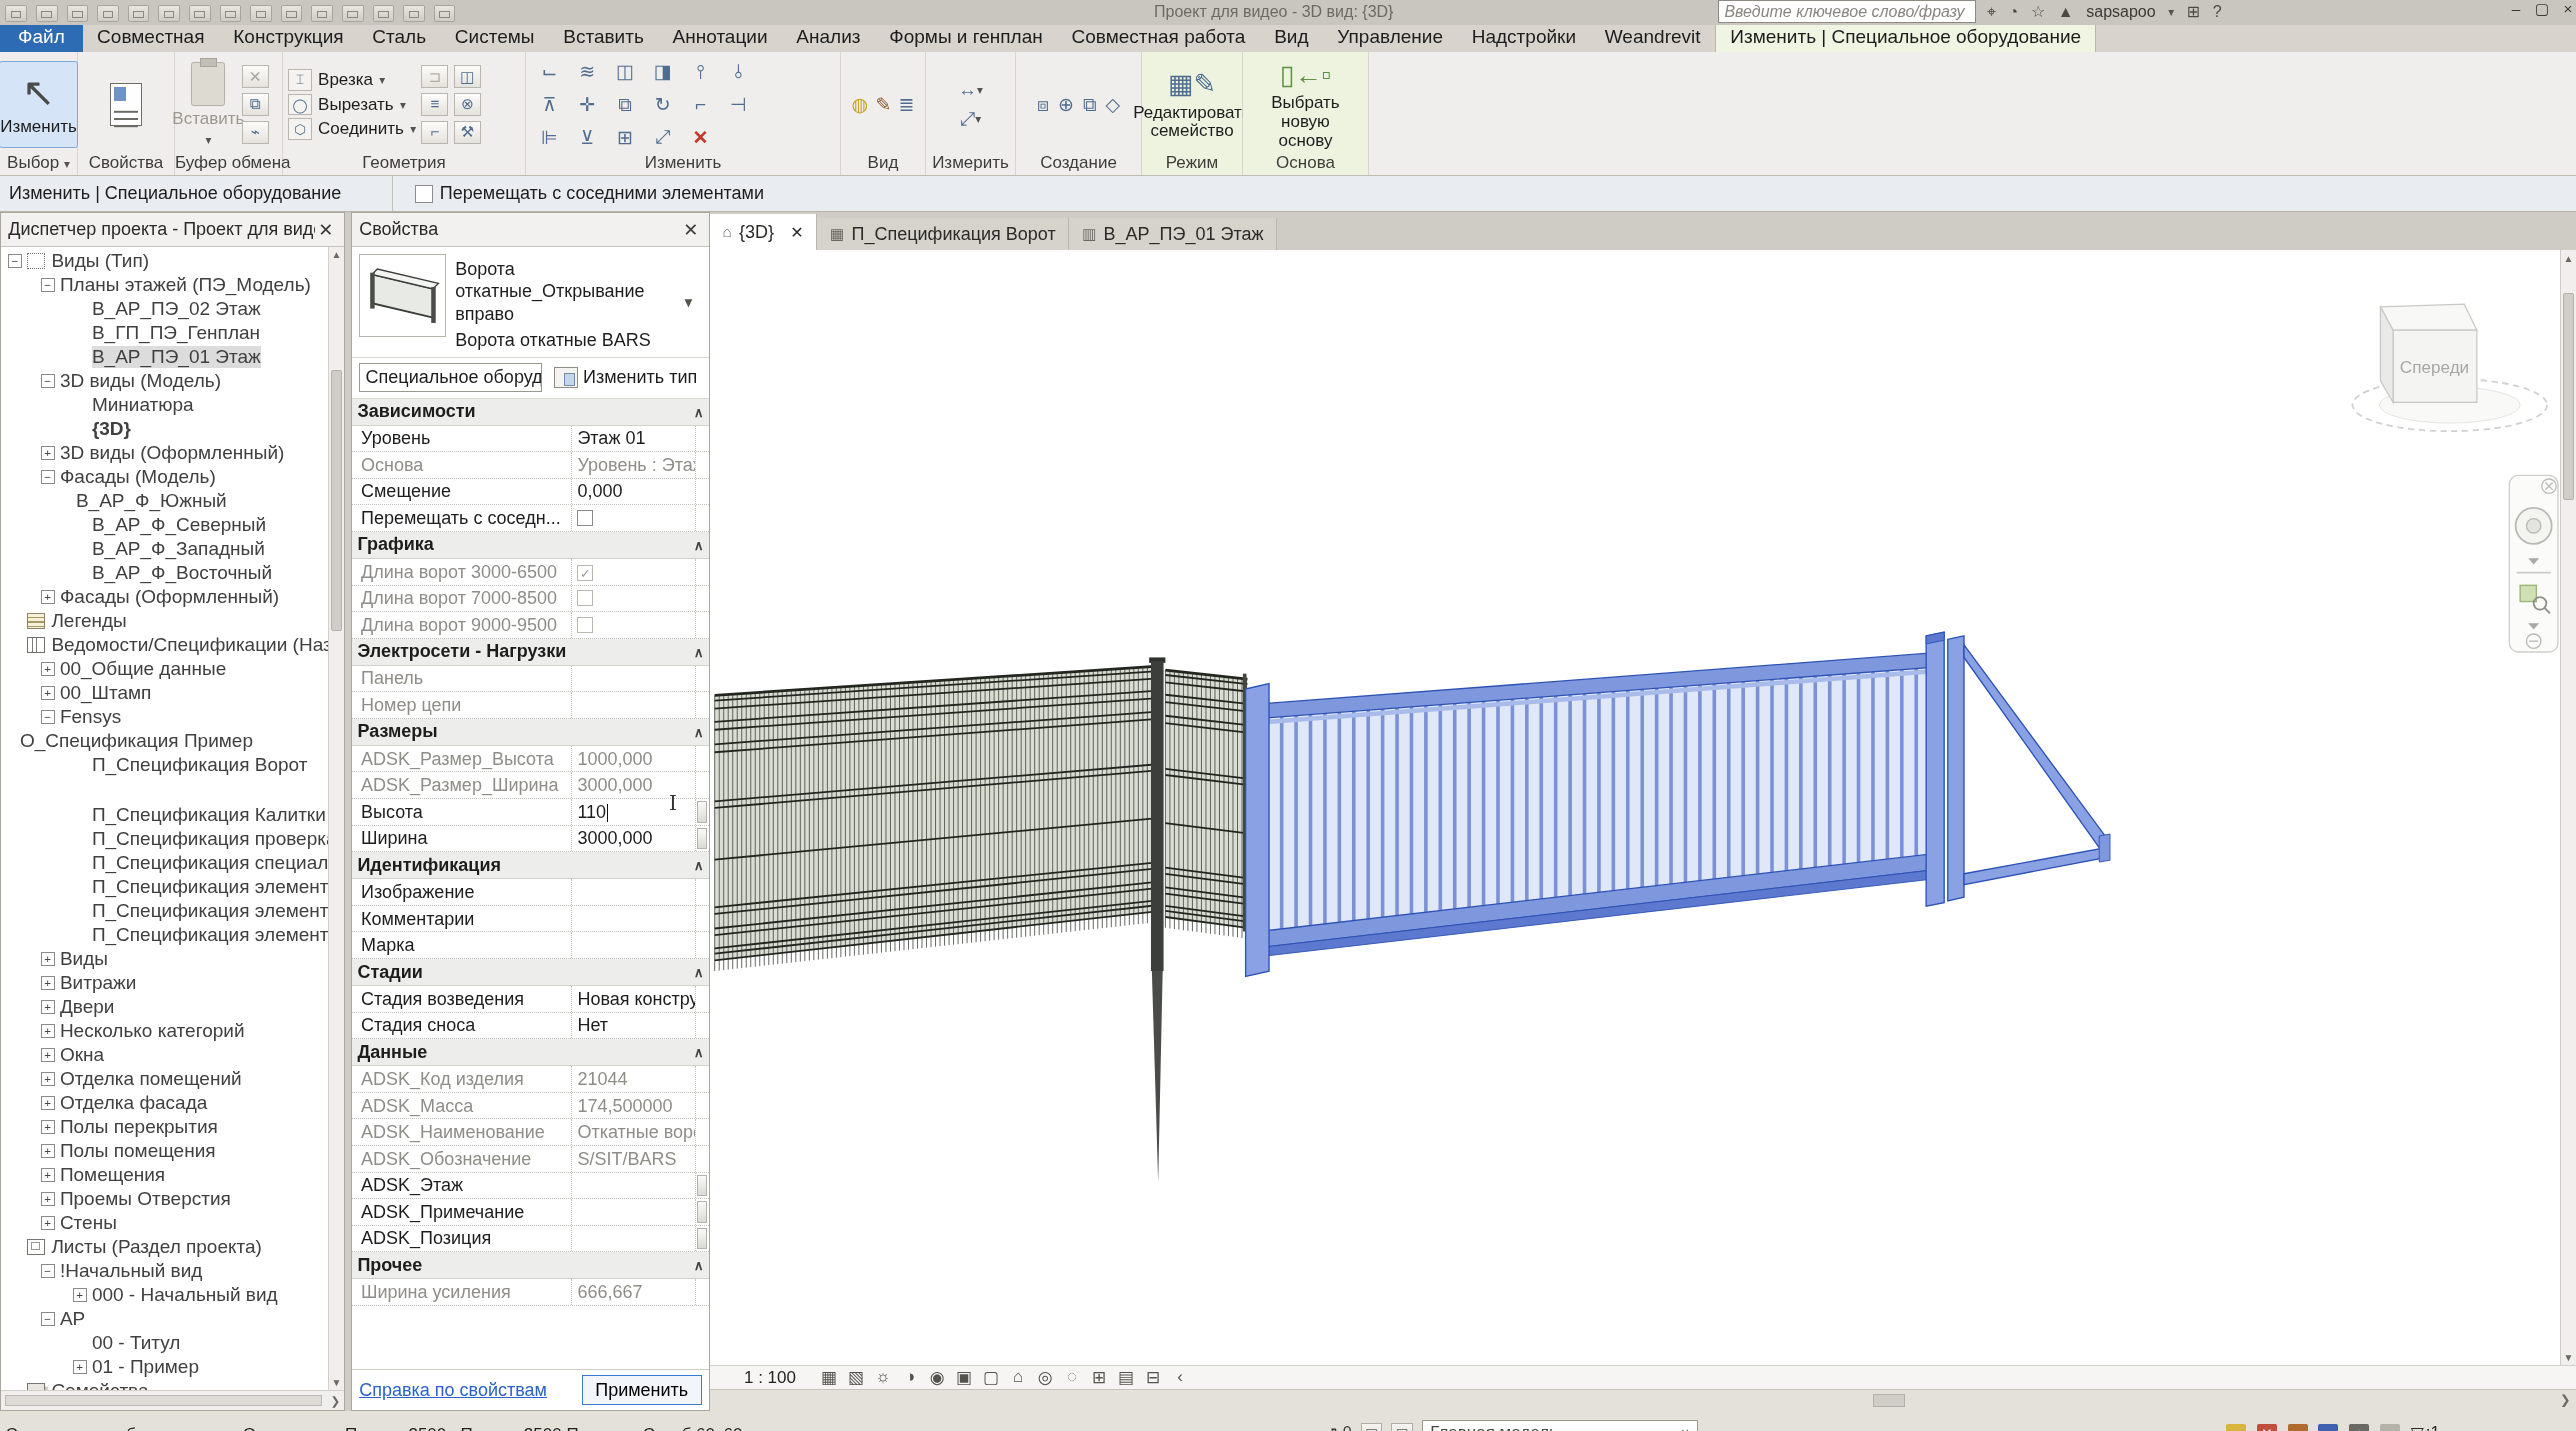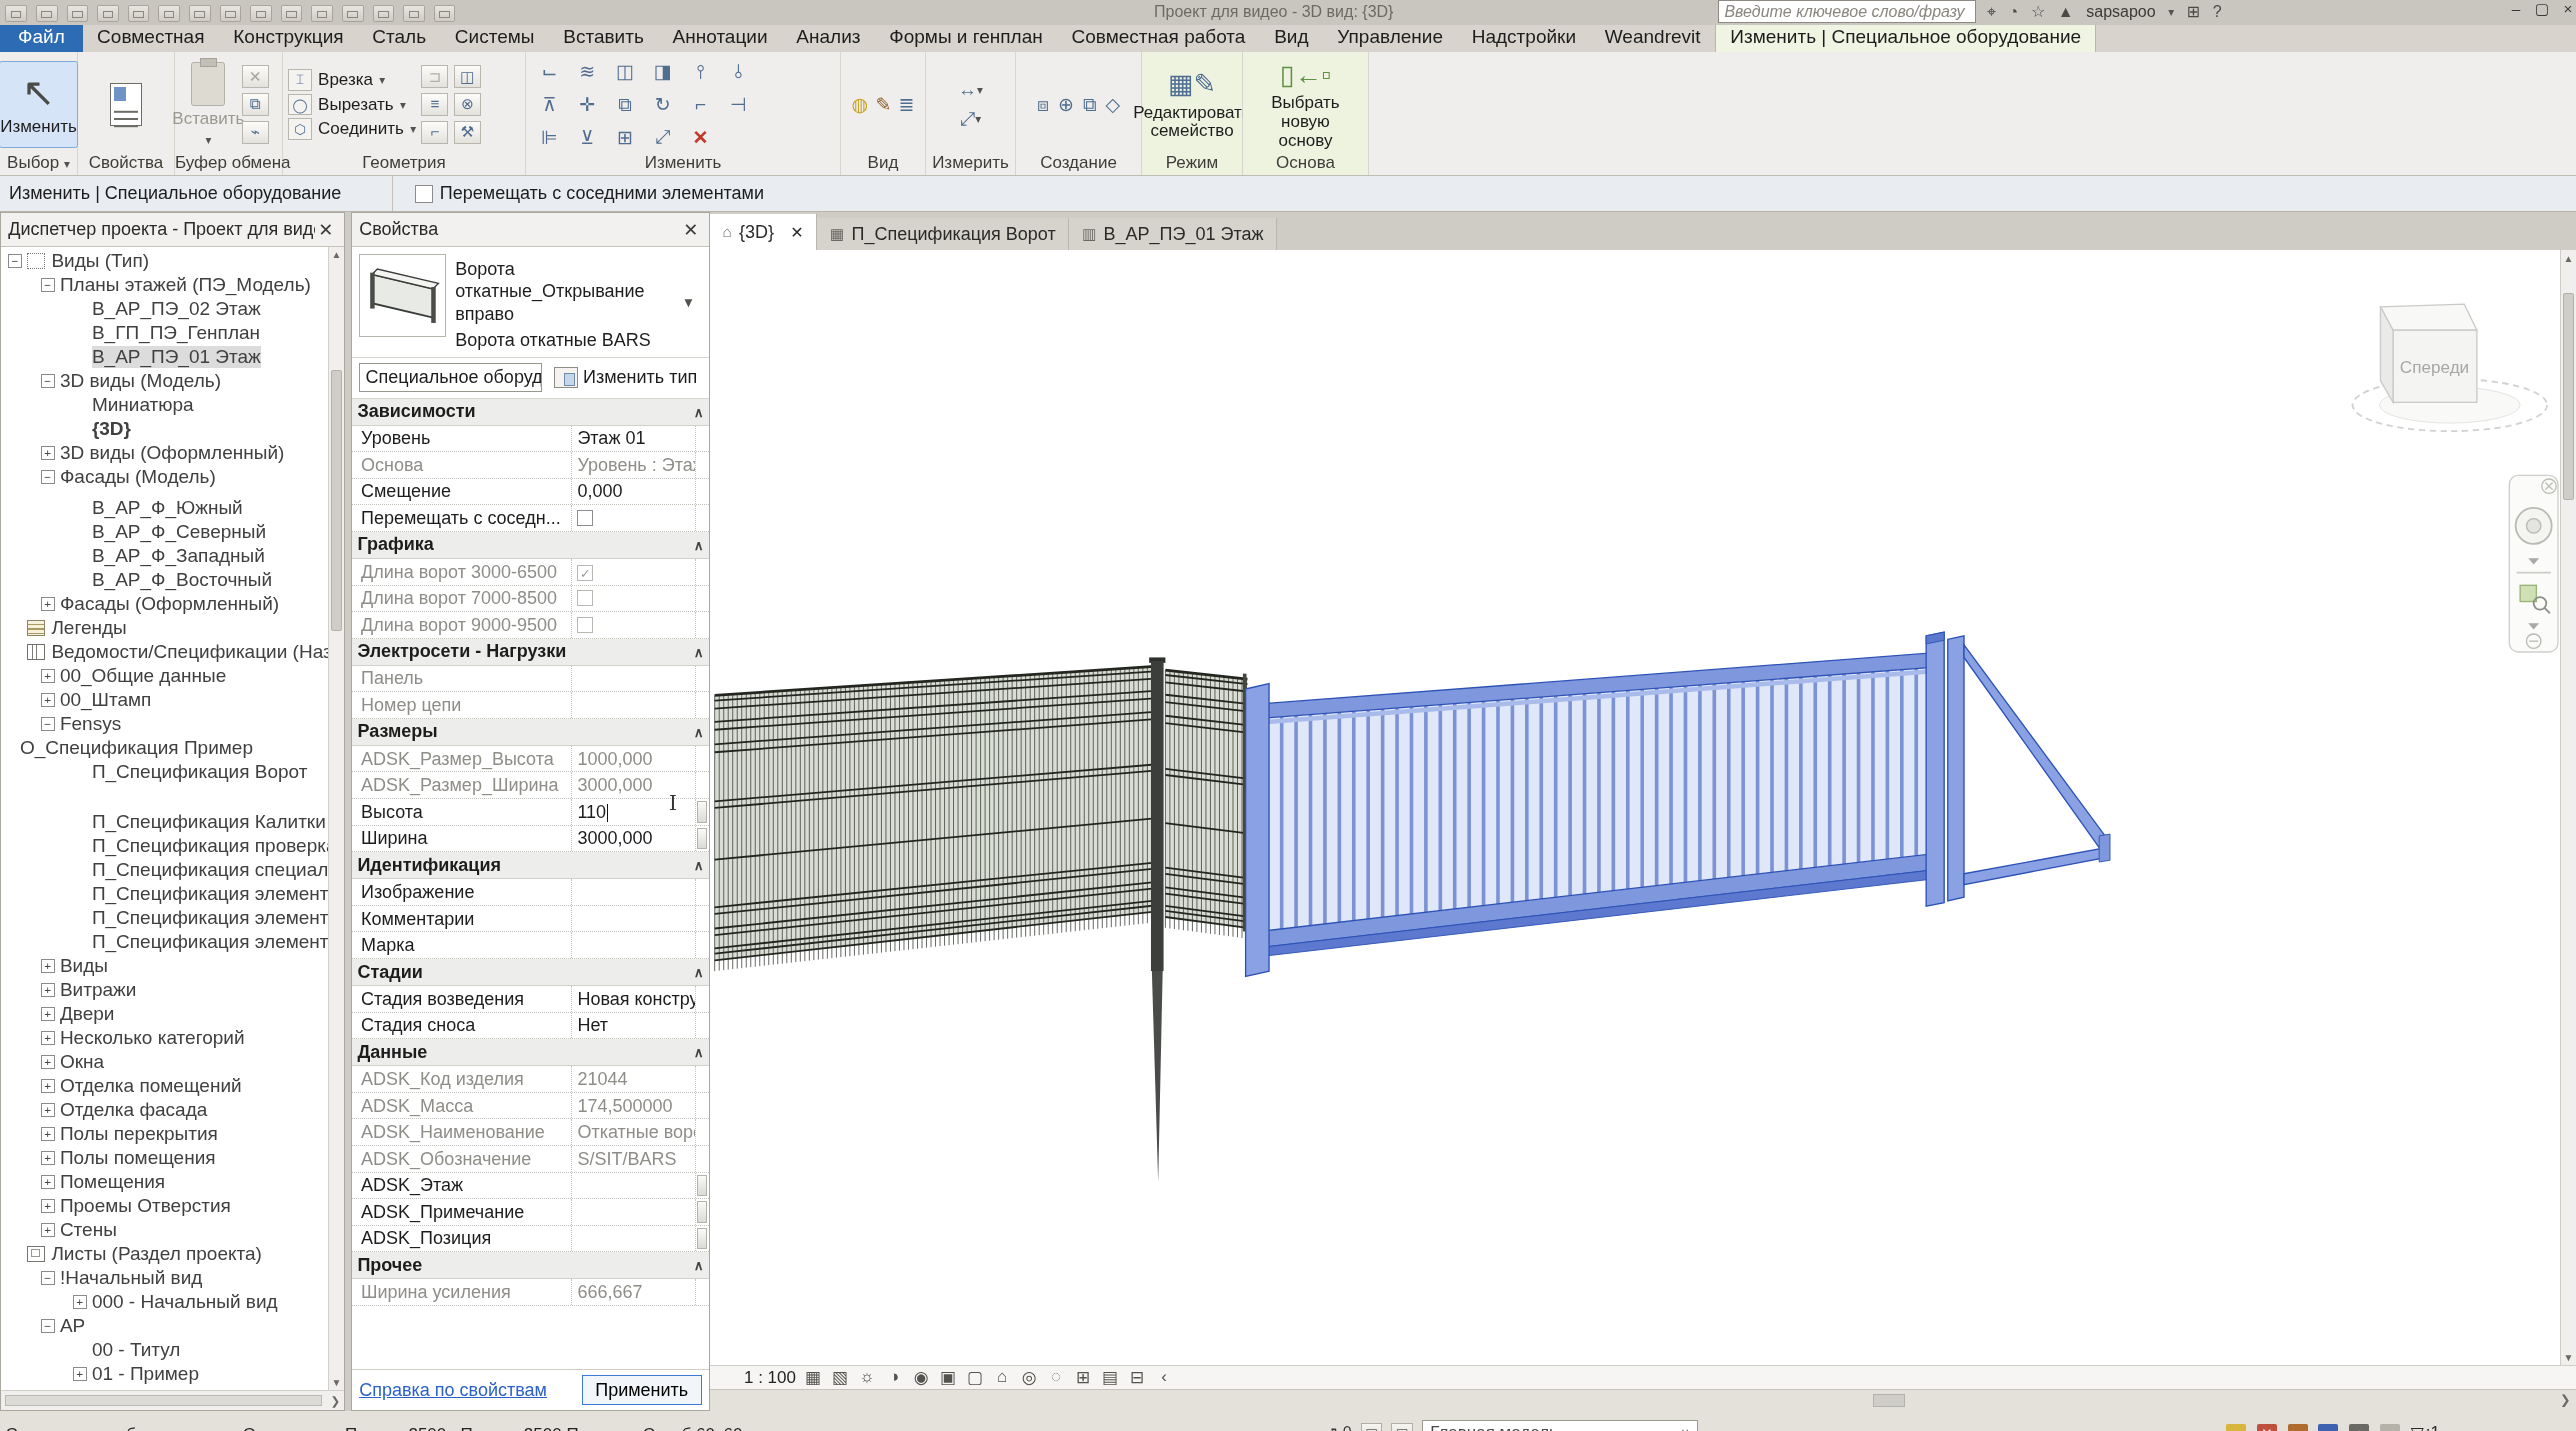--- a/index.html
+++ b/index.html
@@ -120,21 +120,21 @@
   .viewtabs { height:38px; background:#cfccc5; display:flex; align-items:flex-end;}
   .vtab { height:32px; display:flex; align-items:center; gap:7.2px; padding:0 12.6px; font-size:18px; background:#d6d3cc; border-right:0.9px solid #b9b6ae; color:#2a2a28; white-space:nowrap;}
   .vtab.active { background:#fff; height:36px;}
   .vtab .vicon { font-size:15.3px; color:#6a6862;}
   .vtab .vx { margin-left:9px; font-size:16px;}
   .canvasrow { flex:1; display:flex;}
   .canvas { width:1850px; position:relative; background:#fff;}
   .canvas svg { display:block;}
   .cvscroll { width:16px; background:#f0efed; border-left:0.9px solid #cfccc5; display:flex; flex-direction:column; align-items:center; font-size:10px; color:#6b6963;}
   .vcbar { height:24px; background:#f6f5f3; border-top:0.9px solid #d0cec9; display:flex; align-items:center; gap:3.6px; padding-left:34px; font-size:17px;}
-  .vcbar .scale { color:#222;}
+  .vcbar .scale { margin-right:16px; color:#222;}
   .vcic { width:27px; text-align:center; font-size:17px; color:#55534e;}
   .drawbottom { height:21.6px; background:#e4e1da; border-top:0.9px solid #c6c3bb; position:relative;}
   .hthumb2 { position:absolute; left:1163px; top:3.6px; width:32px; height:12.6px; background:#cfcdc7; border:0.9px solid #b3b1aa;}
   .harrow { position:absolute; right:5.4px; top:1.8px; font-size:12.6px; color:#6b6963;}
 
   
   .statusbar { height:38px; background:#e4e1da; position:relative; font-size:17px; color:#22211f;}
   .st-left { position:absolute; left:5.4px; bottom:3.6px; white-space:nowrap;}
   .st-mid { position:absolute; left:1325px; bottom:3.6px; display:flex; align-items:center; gap:9px;}
   .st-counter { font-size:16px; color:#3a3936;}
@@ -388,21 +388,21 @@
             <span class="lbl">{3D}</span>
           </div>
           <div class="trow" style="padding-left: 40px;">
             <span class="texp">+</span>
             <span class="lbl">3D виды (Оформленный)</span>
           </div>
           <div class="trow" style="padding-left: 40px;">
             <span class="texp">−</span>
             <span class="lbl">Фасады (Модель)</span>
           </div>
-          <div class="trow" style="padding-left: 72px; margin-top: 7px;">
+          <div class="trow" style="padding-left: 56px;">
             <span class="texp none"></span>
             <span class="lbl">В_АР_Ф_Южный</span>
           </div>
           <div class="trow" style="padding-left: 72px;">
             <span class="texp none"></span>
             <span class="lbl">В_АР_Ф_Северный</span>
           </div>
           <div class="trow" style="padding-left: 72px;">
             <span class="texp none"></span>
             <span class="lbl">В_АР_Ф_Западный</span>

